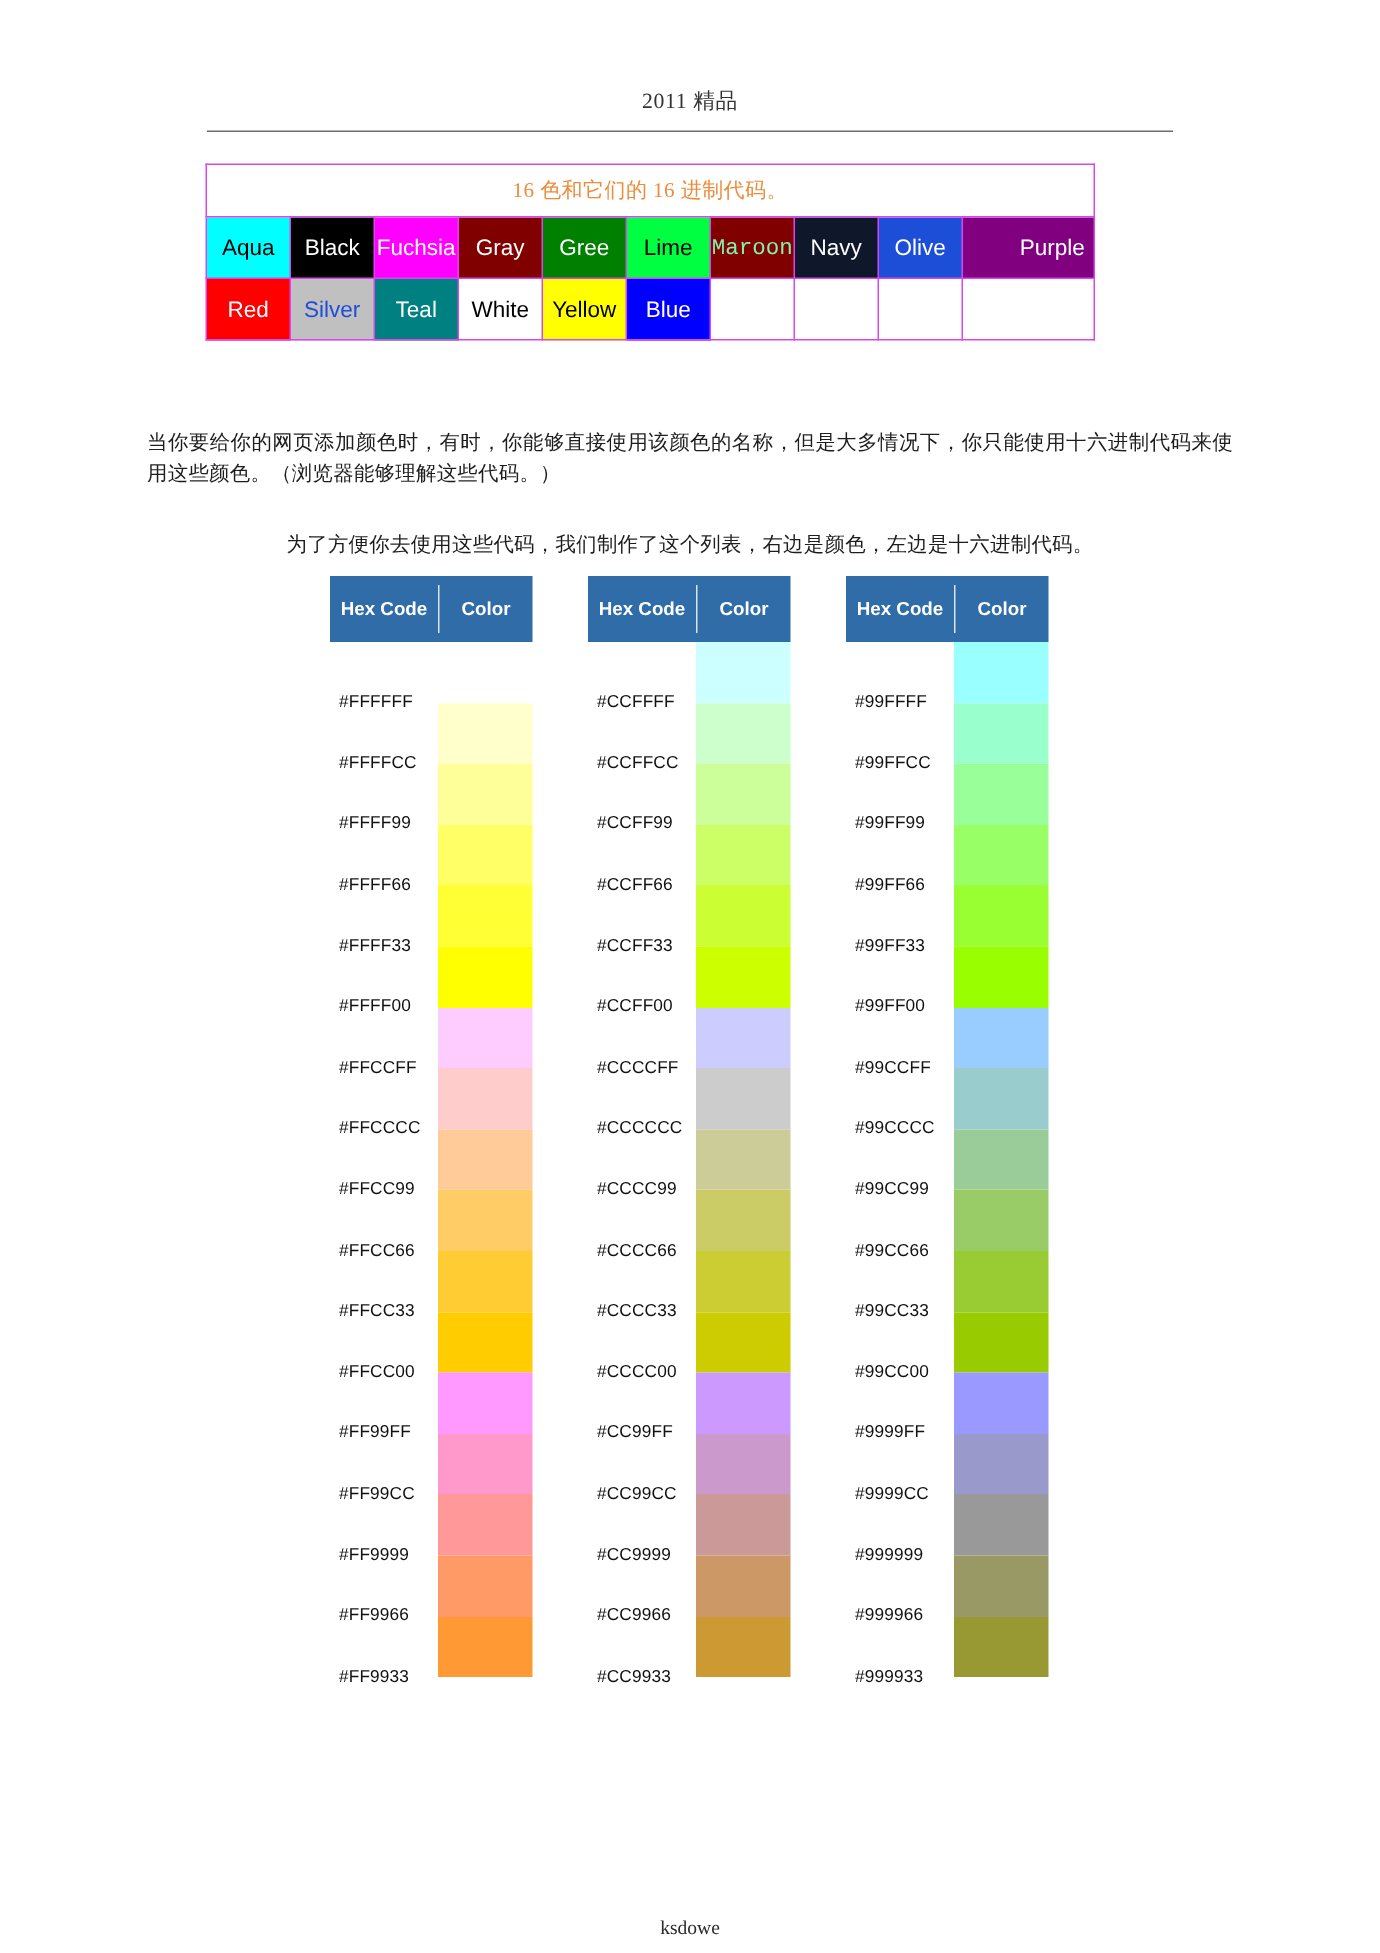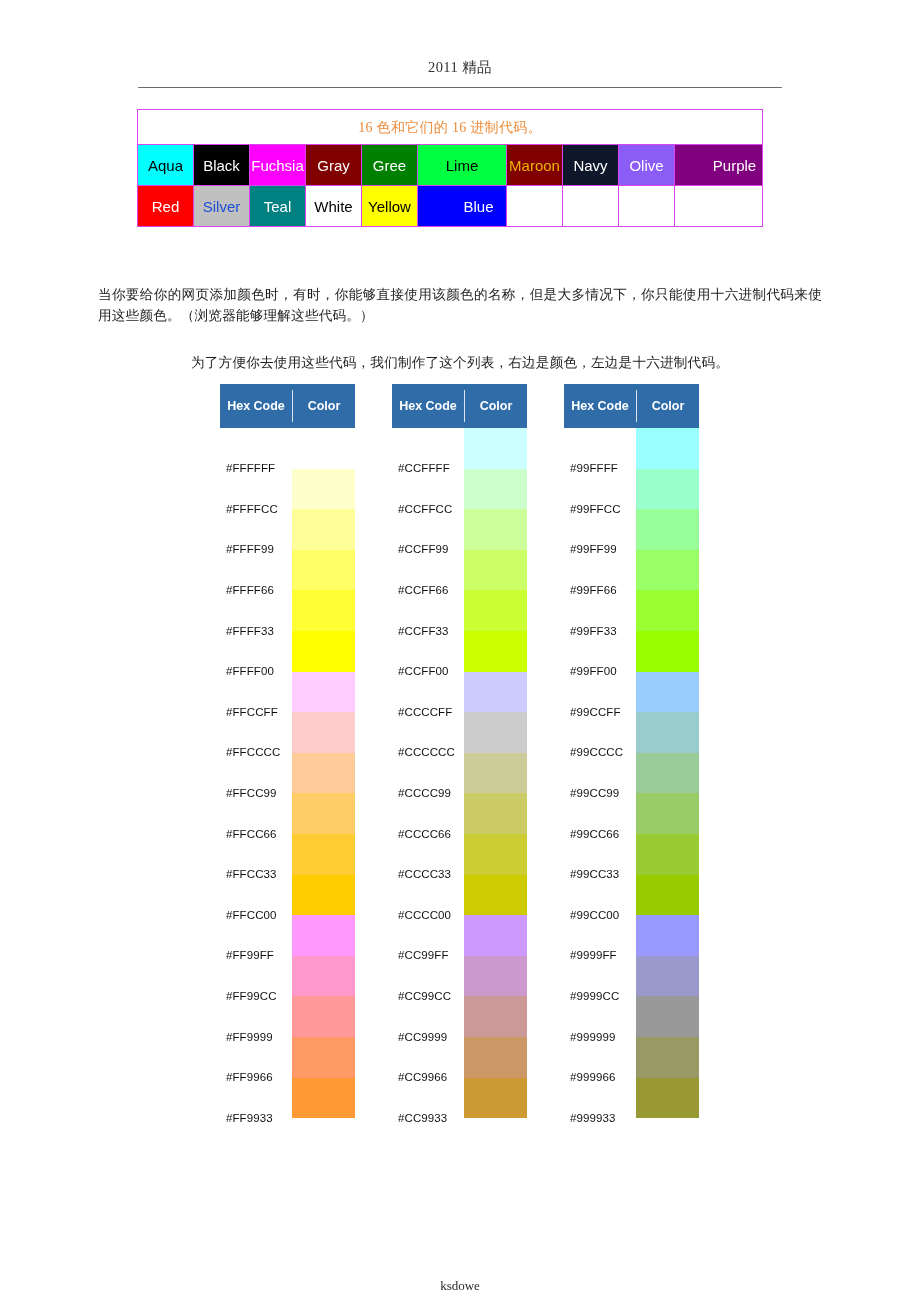--- a/index.html
+++ b/index.html
@@ -214,32 +214,32 @@
         <span class="legend-title">16 色和它们的 16 进制代码。</span>
       </td>
     </tr>
     <tr id="legend-row-1">
         <td class="legend-cell" style="background: rgb(0, 255, 255); color: rgb(0, 0, 0);"><span>Aqua</span></td>
         <td class="legend-cell" style="background: rgb(0, 0, 0); color: rgb(255, 255, 255);"><span>Black</span></td>
         <td class="legend-cell" style="background: rgb(255, 0, 255); color: rgb(255, 255, 255);"><span>Fuchsia</span></td>
         <td class="legend-cell" style="background: rgb(128, 0, 0); color: rgb(255, 255, 255);"><span>Gray</span></td>
         <td class="legend-cell" style="background: rgb(0, 128, 0); color: rgb(255, 255, 255);"><span>Gree</span></td>
         <td class="legend-cell" style="background: rgb(0, 255, 64); color: rgb(0, 0, 0);"><span>Lime</span></td>
-        <td class="legend-cell" style="background: rgb(128, 0, 0); color: #eab308;"><span>Maroon</span></td>
+        <td class="legend-cell" style="background: rgb(128, 0, 0); color: #86efac; font-family: Liberation Mono, monospace;"><span>Maroon</span></td>
         <td class="legend-cell" style="background: #0f172a; color: rgb(255, 255, 255);"><span>Navy</span></td>
-        <td class="legend-cell" style="background: #8b5cf6; color: rgb(255, 255, 255);"><span>Olive</span></td>
+        <td class="legend-cell" style="background: #1d4ed8; color: rgb(255, 255, 255);"><span>Olive</span></td>
         <td class="legend-cell" style="background: rgb(128, 0, 128); color: rgb(255, 255, 255); padding-left: 32px;"><span>Purple</span></td>
       </tr>
     <tr id="legend-row-2">
         <td class="legend-cell" style="background: rgb(255, 0, 0); color: rgb(255, 255, 255);"><span>Red</span></td>
         <td class="legend-cell" style="background: rgb(192, 192, 192); color: #1d4ed8;"><span>Silver</span></td>
         <td class="legend-cell" style="background: rgb(0, 128, 128); color: rgb(255, 255, 255);"><span>Teal</span></td>
         <td class="legend-cell" style="background: rgb(255, 255, 255); color: rgb(0, 0, 0);"><span>White</span></td>
         <td class="legend-cell" style="background: rgb(255, 255, 0); color: rgb(0, 0, 0);"><span>Yellow</span></td>
-        <td class="legend-cell" style="background: rgb(0, 0, 255); color: rgb(255, 255, 255); padding-left: 33px;"><span>Blue</span></td>
+        <td class="legend-cell" style="background: rgb(0, 0, 255); color: rgb(255, 255, 255);"><span>Blue</span></td>
         <td class="legend-cell" style="background: rgb(255, 255, 255); color: rgb(0, 0, 0);"><span></span></td>
         <td class="legend-cell" style="background: rgb(255, 255, 255); color: rgb(0, 0, 0);"><span></span></td>
         <td class="legend-cell" style="background: rgb(255, 255, 255); color: rgb(0, 0, 0);"><span></span></td>
         <td class="legend-cell" style="background: rgb(255, 255, 255); color: rgb(0, 0, 0);"><span></span></td>
       </tr>
   </tbody>
 </table>
 
 <div class="prose prose-1">当你要给你的网页添加颜色时，有时，你能够直接使用该颜色的名称，但是大多情况下，你只能使用十六进制代码来使用这些颜色。（浏览器能够理解这些代码。）</div>
 <div class="prose prose-2">为了方便你去使用这些代码，我们制作了这个列表，右边是颜色，左边是十六进制代码。</div>

